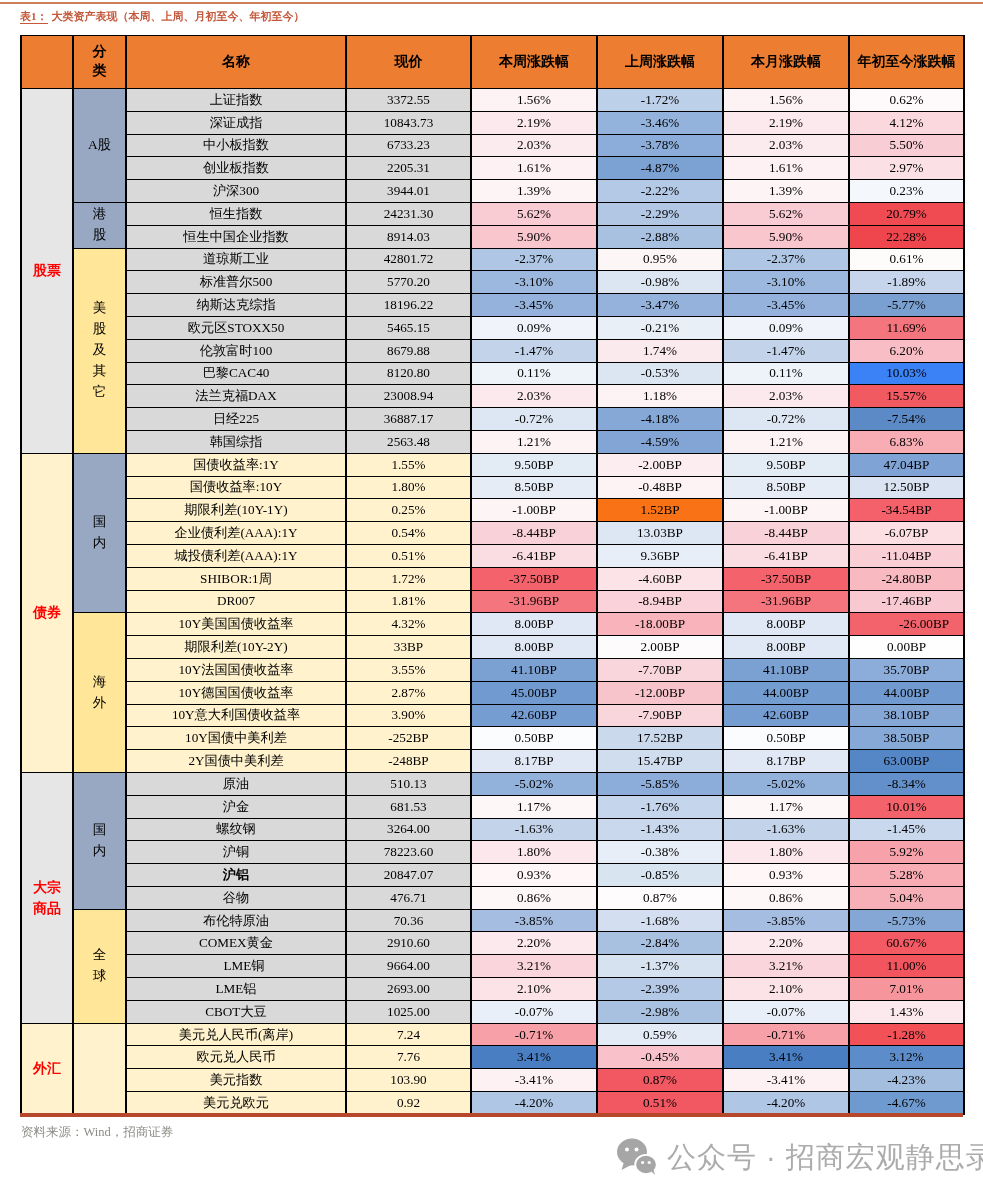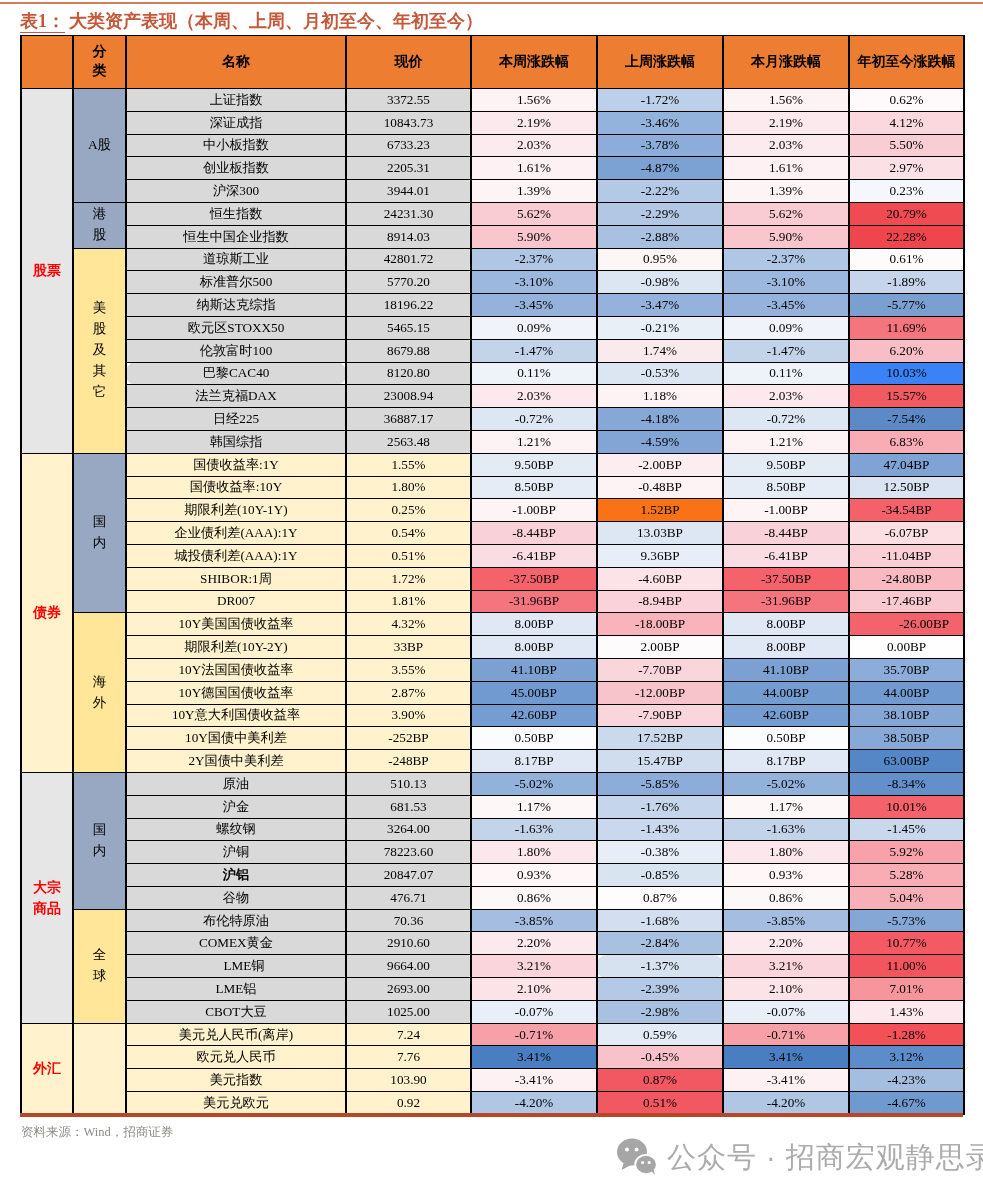--- a/index.html
+++ b/index.html
@@ -1,19 +1,19 @@
 <!DOCTYPE html>
 <html><head>
 <meta charset="utf-8">
 <style>
   html,body{margin:0;padding:0;background:#fff;}
   body{font-family:"Liberation Serif","DejaVu Serif",serif;}
   #page{position:relative;width:983px;height:1203px;background:#fff;overflow:hidden;}
   #topline{position:absolute;left:0;top:2px;width:983px;height:2px;background:#CD7E5B;}
-  #title{position:absolute;left:20px;top:9px;font-size:18px;font-weight:bold;color:#C4583B;white-space:nowrap;}
+  #title{position:absolute;left:20px;top:9px;font-size:11px;font-weight:bold;color:#C4583B;white-space:nowrap;}
   #title .pfx{border-bottom:1.5px solid #C4583B;padding-bottom:1px;margin-right:4px;}
   #tablewrap{position:absolute;left:20px;top:35px;width:943px;}
   table{border-collapse:collapse;table-layout:fixed;width:943px;height:1078px;}
   th,td{border:1px solid #000;border-left-width:2px;border-right-width:2px;text-align:center;vertical-align:middle;padding:0;overflow:hidden;}
   thead th{background:#ED7D31;font-weight:bold;font-size:14px;color:#000;height:52px;line-height:1.35;}
   tbody tr{height:22.8px;}
   td{font-size:13.2px;color:#000;}
   td.cat{font-weight:bold;font-size:14px;color:#FF0000;line-height:1.5;}
   td.sub{font-size:13.5px;line-height:1.55;}
   td.nm{font-size:13.2px;}
@@ -151,21 +151,21 @@
           </tr>
           <tr>
             <td class="nm" style="background: rgb(217, 217, 217);">伦敦富时100</td>
             <td class="val" style="background: rgb(217, 217, 217);">8679.88</td>
             <td class="val" style="background: rgb(194, 211, 234);">-1.47%</td>
             <td class="val" style="background: rgb(251, 234, 237);">1.74%</td>
             <td class="val" style="background: rgb(194, 211, 234);">-1.47%</td>
             <td class="val" style="background: rgb(248, 189, 197);">6.20%</td>
           </tr>
           <tr>
-            <td class="nm" style="background: rgb(217, 217, 217); border-radius: 10px;">巴黎CAC40</td>
+            <td class="nm" style="background: rgb(217, 217, 217);">巴黎CAC40</td>
             <td class="val" style="background: rgb(217, 217, 217);">8120.80</td>
             <td class="val" style="background: rgb(237, 243, 249);">0.11%</td>
             <td class="val" style="background: rgb(220, 230, 242);">-0.53%</td>
             <td class="val" style="background: rgb(237, 243, 249);">0.11%</td>
             <td class="val" style="background: #3b82f6;">10.03%</td>
           </tr>
           <tr>
             <td class="nm" style="background: rgb(217, 217, 217);">法兰克福DAX</td>
             <td class="val" style="background: rgb(217, 217, 217);">23008.94</td>
             <td class="val" style="background: rgb(252, 233, 237);">2.03%</td>
@@ -362,27 +362,27 @@
             <td class="val" style="background: rgb(211, 223, 240);">-1.68%</td>
             <td class="val" style="background: rgb(164, 189, 224);">-3.85%</td>
             <td class="val" style="background: rgb(132, 167, 214);">-5.73%</td>
           </tr>
           <tr>
             <td class="nm" style="background: rgb(217, 217, 217);">COMEX黄金</td>
             <td class="val" style="background: rgb(217, 217, 217);">2910.60</td>
             <td class="val" style="background: rgb(252, 233, 237);">2.20%</td>
             <td class="val" style="background: rgb(169, 193, 225);">-2.84%</td>
             <td class="val" style="background: rgb(252, 233, 237);">2.20%</td>
-            <td class="val" style="background: rgb(243, 90, 99);">10.77%</td>
+            <td class="val" style="background: rgb(243, 90, 99);">60.67%</td>
           </tr>
           <tr>
             <td class="nm" style="background: rgb(217, 217, 217); padding-left: 16px;">LME铜</td>
             <td class="val" style="background: rgb(217, 217, 217);">9664.00</td>
             <td class="val" style="background: rgb(250, 214, 220);">3.21%</td>
-            <td class="val" style="background: rgb(215, 226, 241); border-radius: 9px;">-1.37%</td>
+            <td class="val" style="background: rgb(215, 226, 241);">-1.37%</td>
             <td class="val" style="background: rgb(250, 214, 220);">3.21%</td>
             <td class="val" style="background: rgb(243, 85, 94);">11.00%</td>
           </tr>
           <tr>
             <td class="nm" style="background: rgb(217, 217, 217);">LME铝</td>
             <td class="val" style="background: rgb(217, 217, 217);">2693.00</td>
             <td class="val" style="background: rgb(251, 227, 231);">2.10%</td>
             <td class="val" style="background: rgb(180, 201, 229);">-2.39%</td>
             <td class="val" style="background: rgb(251, 227, 231);">2.10%</td>
             <td class="val" style="background: rgb(247, 149, 157);">7.01%</td>

